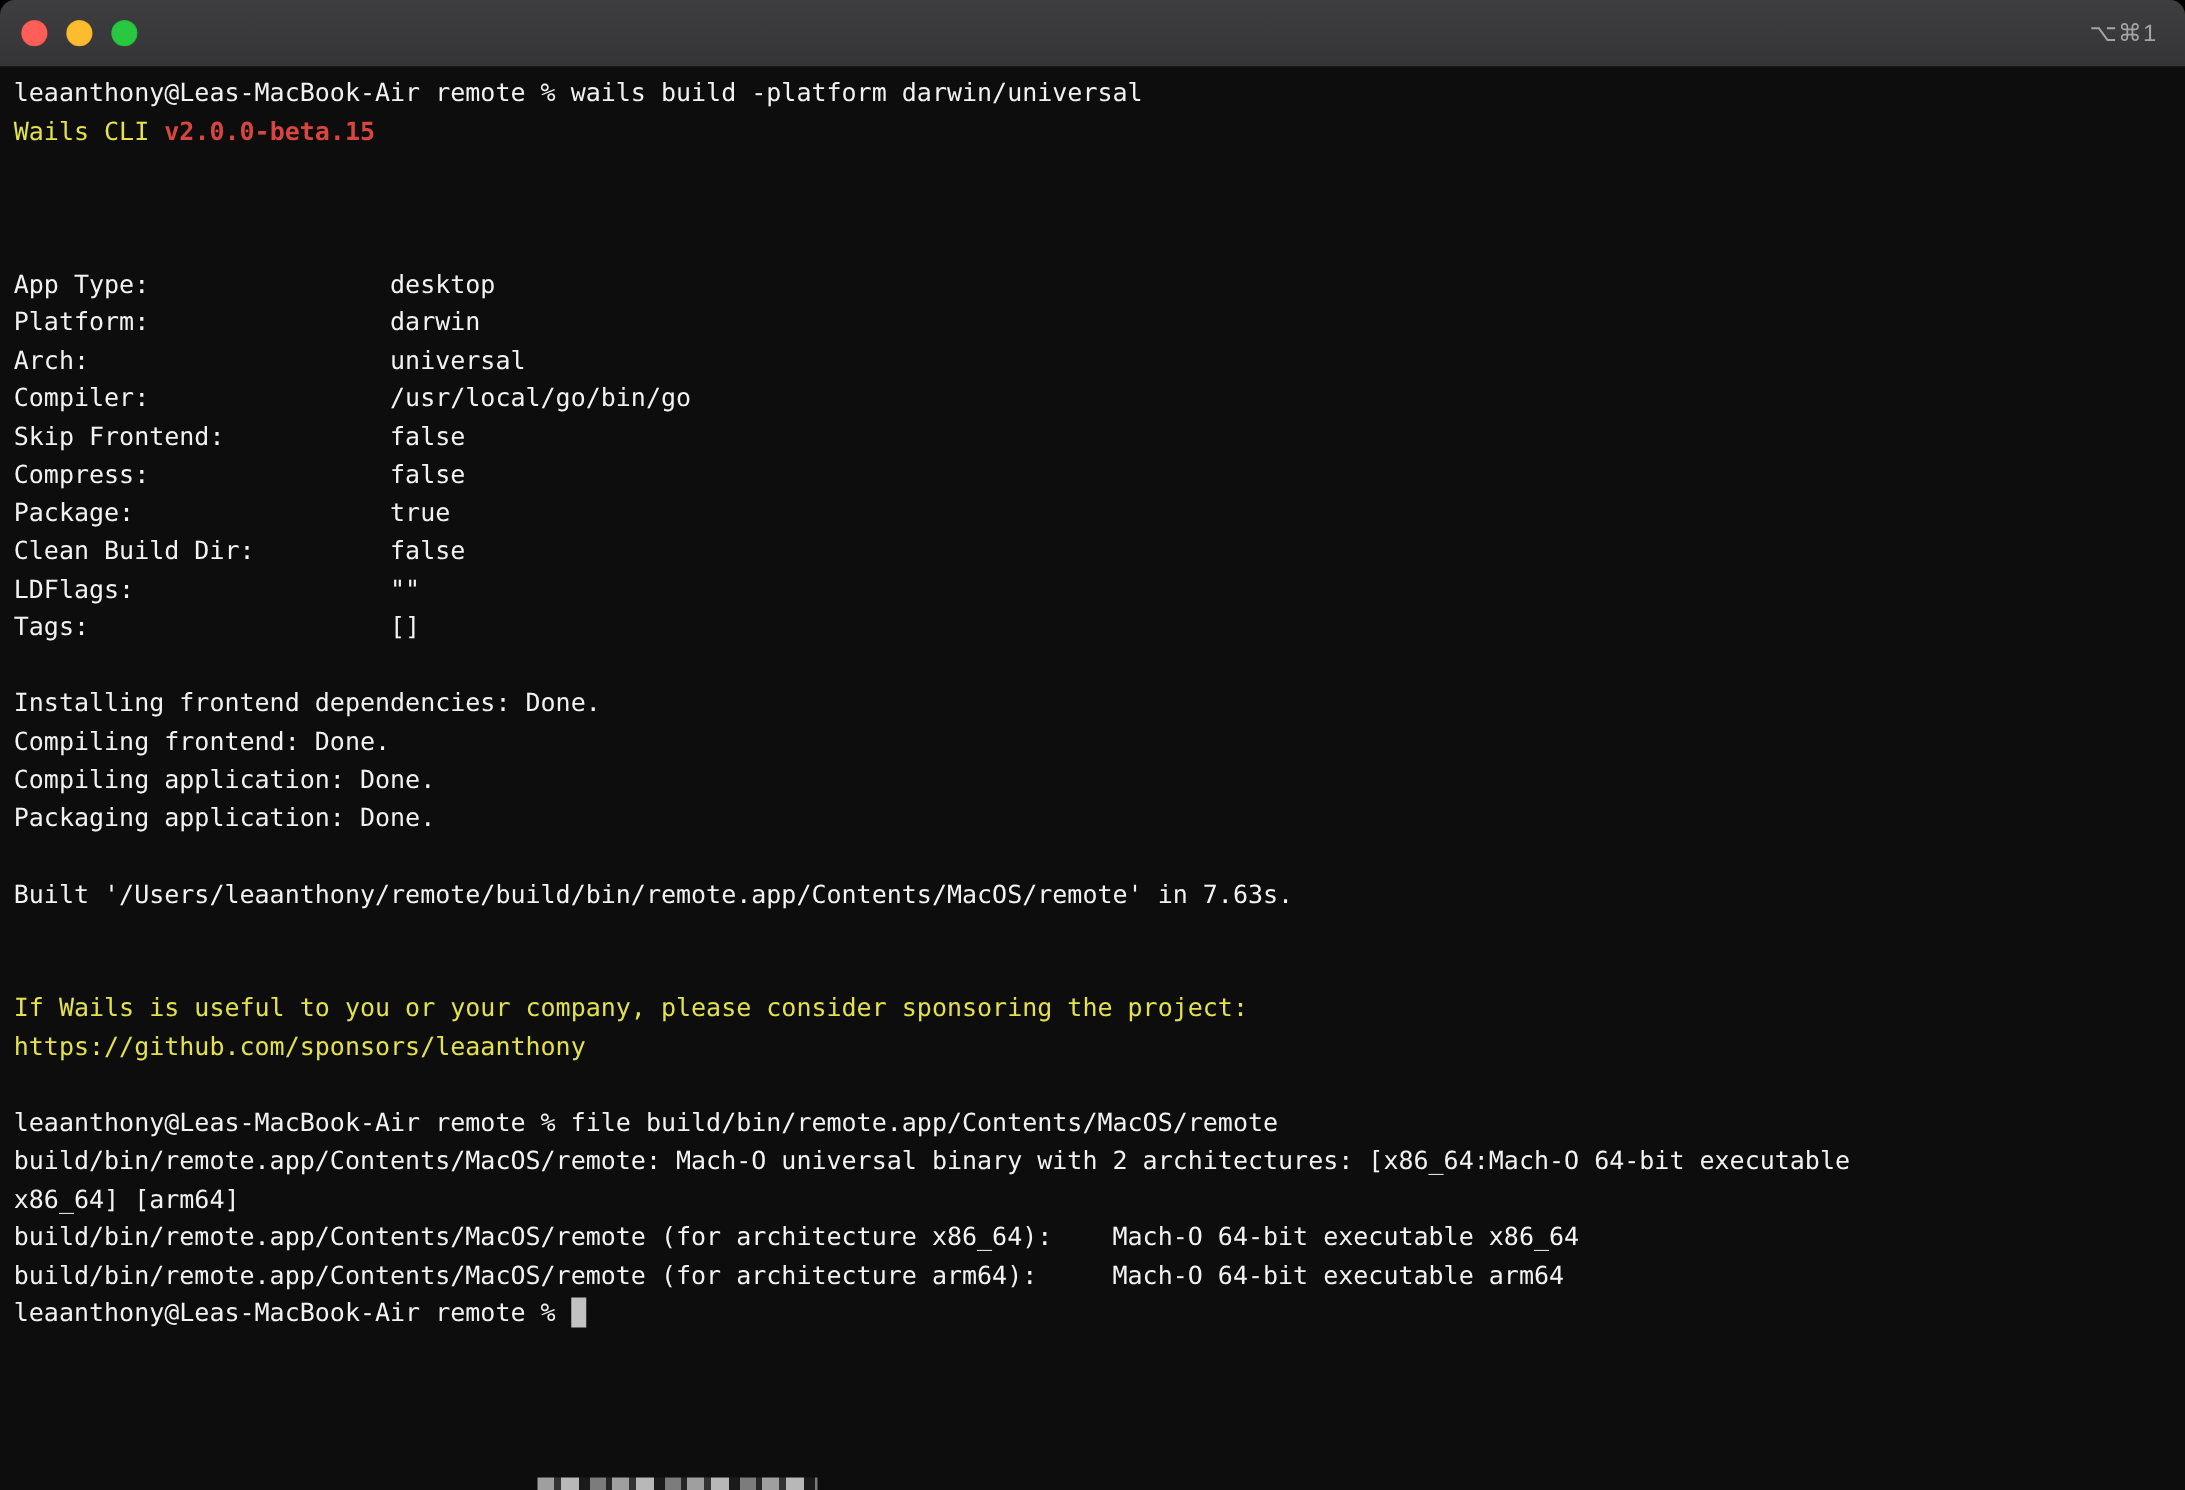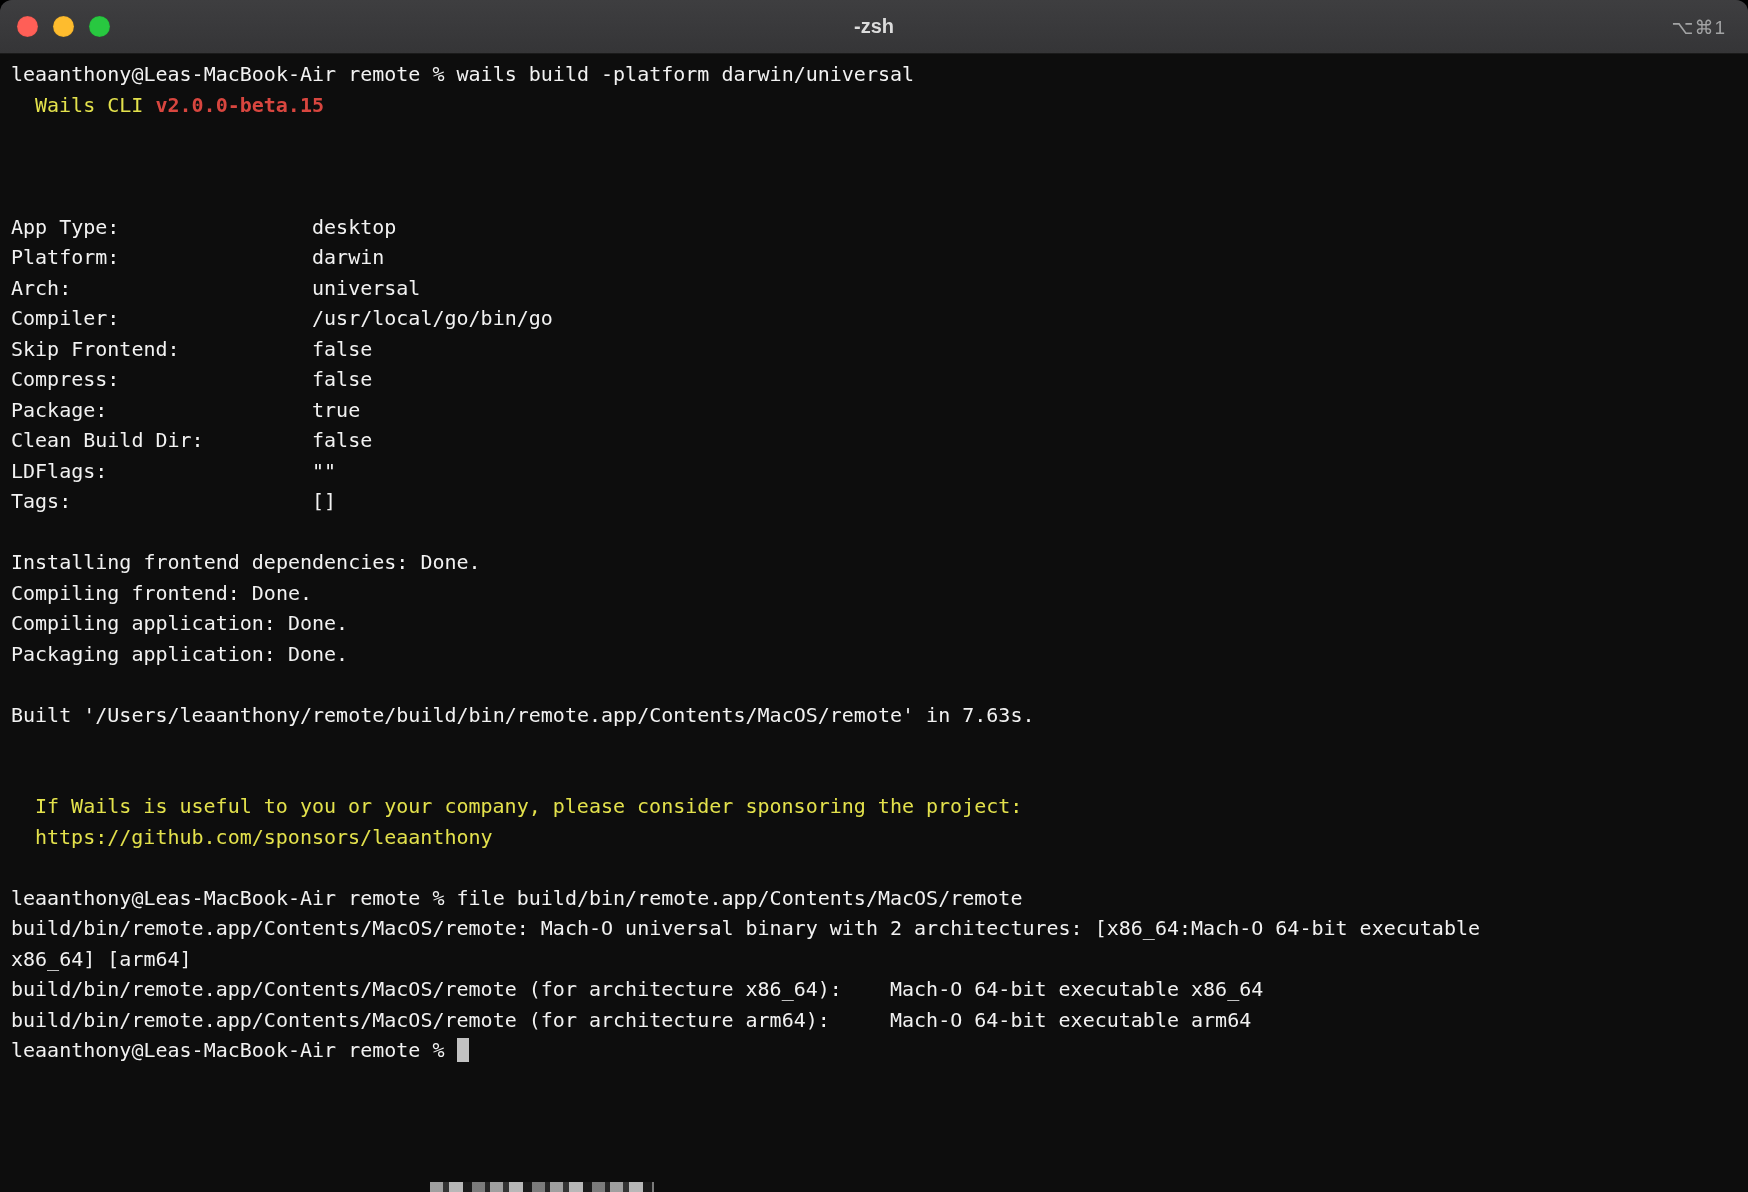--- a/index.html
+++ b/index.html
@@ -52,21 +52,21 @@
   .screen {
     padding: 5px 0 0 11px;
     font-size: 20px;
     line-height: 30.5px;
     color: var(--fg, #f2f2f2);
     white-space: pre;
     cursor: text;
   }
   .line { min-height: 30.5px; }
   .seg-default { color: var(--fg, #f2f2f2); }
-  .seg-yellow  { color: var(--yellow, #e3e14c); margin-left: 24px; }
+  .seg-yellow  { color: var(--yellow, #e3e14c); }
   .seg-red     { color: var(--red, #d8463f); font-weight: bold; }
   .seg-cursor  {
     background: var(--cursor, #c2c2c2);
     color: #0d0d0d;
   }
   .fragment {
     position: absolute;
     left: 430px; bottom: 0;
     width: 224px; height: 10px;
     background: repeating-linear-gradient(90deg,
@@ -80,21 +80,20 @@
 <body>
 
 <div class="window">
 
   <div class="titlebar">
     <div class="traffic">
       <div class="light red"></div>
       <div class="light yellow"></div>
       <div class="light green"></div>
     </div>
-    <div class="title">-zsh</div>
     <div class="shortcut">⌥⌘1</div>
   </div>
 
   <div class="screen"><div class="line"><span class="seg-default">leaanthony@Leas-MacBook-Air remote % wails build -platform darwin/universal</span></div><div class="line"><span class="seg-yellow">Wails CLI </span><span class="seg-red">v2.0.0-beta.15</span></div><div class="line"> </div><div class="line"> </div><div class="line"> </div><div class="line"><span class="seg-default">App Type:                desktop</span></div><div class="line"><span class="seg-default">Platform:                darwin</span></div><div class="line"><span class="seg-default">Arch:                    universal</span></div><div class="line"><span class="seg-default">Compiler:                /usr/local/go/bin/go</span></div><div class="line"><span class="seg-default">Skip Frontend:           false</span></div><div class="line"><span class="seg-default">Compress:                false</span></div><div class="line"><span class="seg-default">Package:                 true</span></div><div class="line"><span class="seg-default">Clean Build Dir:         false</span></div><div class="line"><span class="seg-default">LDFlags:                 ""</span></div><div class="line"><span class="seg-default">Tags:                    []</span></div><div class="line"> </div><div class="line"><span class="seg-default">Installing frontend dependencies: Done.</span></div><div class="line"><span class="seg-default">Compiling frontend: Done.</span></div><div class="line"><span class="seg-default">Compiling application: Done.</span></div><div class="line"><span class="seg-default">Packaging application: Done.</span></div><div class="line"> </div><div class="line"><span class="seg-default">Built '/Users/leaanthony/remote/build/bin/remote.app/Contents/MacOS/remote' in 7.63s.</span></div><div class="line"> </div><div class="line"> </div><div class="line"><span class="seg-yellow">If Wails is useful to you or your company, please consider sponsoring the project:</span></div><div class="line"><span class="seg-yellow">https://github.com/sponsors/leaanthony</span></div><div class="line"> </div><div class="line"><span class="seg-default">leaanthony@Leas-MacBook-Air remote % file build/bin/remote.app/Contents/MacOS/remote</span></div><div class="line"><span class="seg-default">build/bin/remote.app/Contents/MacOS/remote: Mach-O universal binary with 2 architectures: [x86_64:Mach-O 64-bit executable</span></div><div class="line"><span class="seg-default">x86_64] [arm64]</span></div><div class="line"><span class="seg-default">build/bin/remote.app/Contents/MacOS/remote (for architecture x86_64):    Mach-O 64-bit executable x86_64</span></div><div class="line"><span class="seg-default">build/bin/remote.app/Contents/MacOS/remote (for architecture arm64):     Mach-O 64-bit executable arm64</span></div><div class="line"><span class="seg-default">leaanthony@Leas-MacBook-Air remote % </span><span class="seg-cursor"> </span></div></div>
 
   <div class="fragment"></div>
 
 </div>
 
 </body></html>

